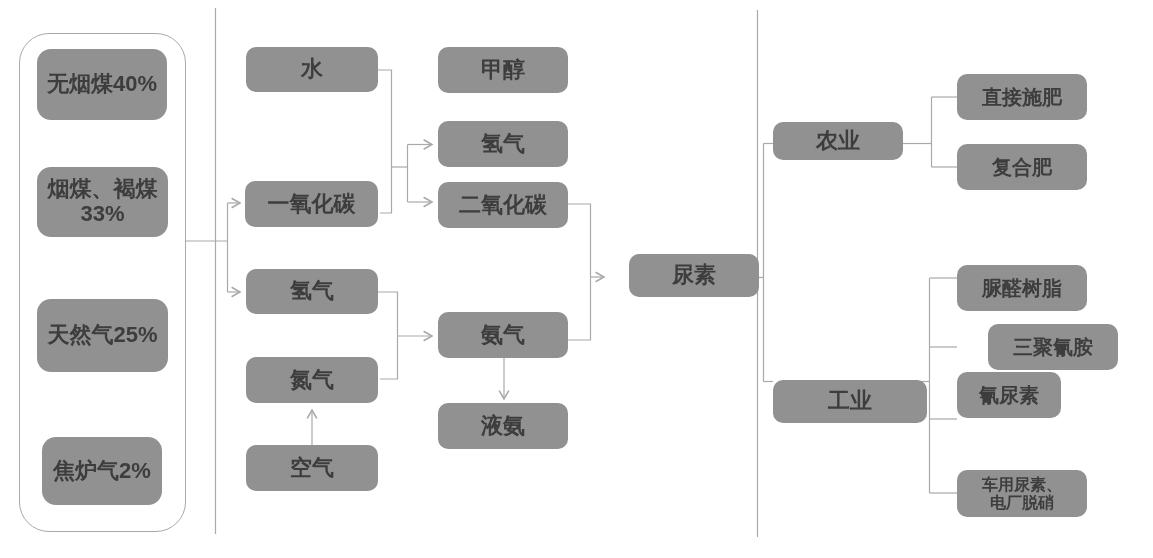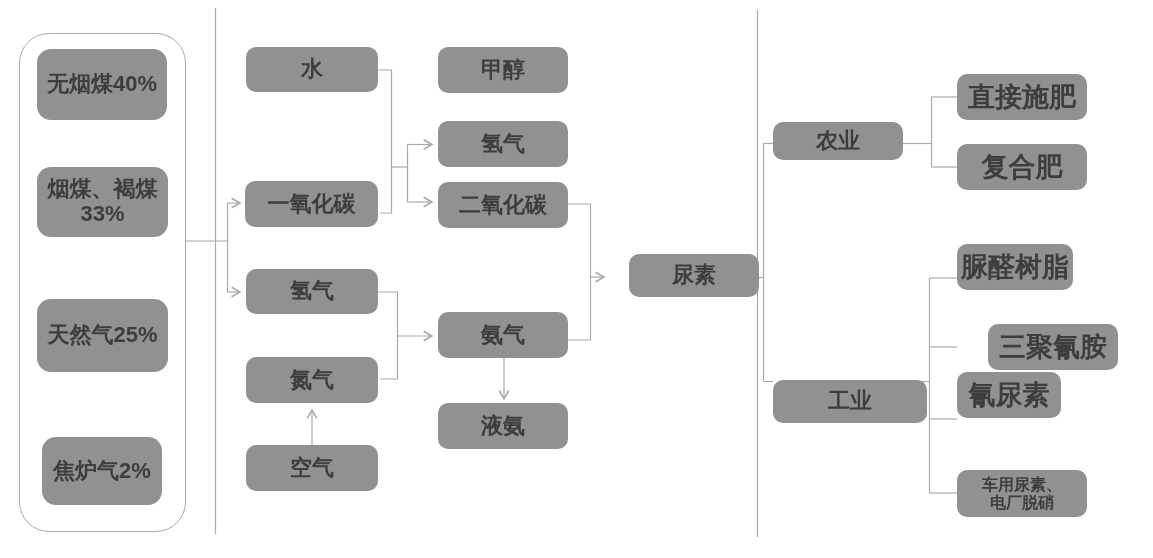--- a/index.html
+++ b/index.html
@@ -9,21 +9,21 @@
     padding-left:20px;
   }
   .wires{position:absolute;left:0;top:0;width:1153px;height:558px;}
   .node{
     position:absolute;background:#919191;border-radius:10px;
     color:#3d3d3d;font-weight:700;
     display:flex;align-items:center;justify-content:center;
     text-align:center;white-space:pre-line;line-height:1.12;
     font-size:22px;
   }
-  .leaf{font-size:27px;}
+  .leaf{font-size:20px;}
   .small{font-size:16px;}
   .bigbox{border-radius:14px;}
   .source-frame{
     position:absolute;left:19px;top:33px;width:165px;height:497px;
     border:1px solid #a9a9a9;border-radius:30px;background:transparent;
   }
 </style>
 </head>
 <body>
 
@@ -117,21 +117,21 @@
   <div class="node" style="left:609px;top:254px;width:130px;height:43px;margin-left:20px;">尿素</div>
 
   <div class="node" style="left:773px;top:122px;width:130px;height:38px;">农业</div>
 
   <div class="node" style="left:773px;top:380px;width:154px;height:43px;">工业</div>
 
   <div class="node leaf" style="left:957px;top:74px;width:130px;height:46px;">直接施肥</div>
 
   <div class="node leaf" style="left:957px;top:144px;width:130px;height:46px;">复合肥</div>
 
-  <div class="node leaf" style="left:957px;top:244px;width:116px;height:46px;">脲醛树脂</div>
+  <div class="node leaf" style="left:957px;top:265px;width:130px;height:46px;">脲醛树脂</div>
 
   <div class="node leaf" style="left:957px;top:324px;width:130px;height:46px;margin-left:31px;">三聚氰胺</div>
 
   <div class="node leaf" style="left:957px;top:372px;width:104px;height:46px;">氰尿素</div>
 
   <div class="node small" style="left:957px;top:470px;width:130px;height:47px;">车用尿素、
 电厂脱硝</div>
 
 </div>
 

